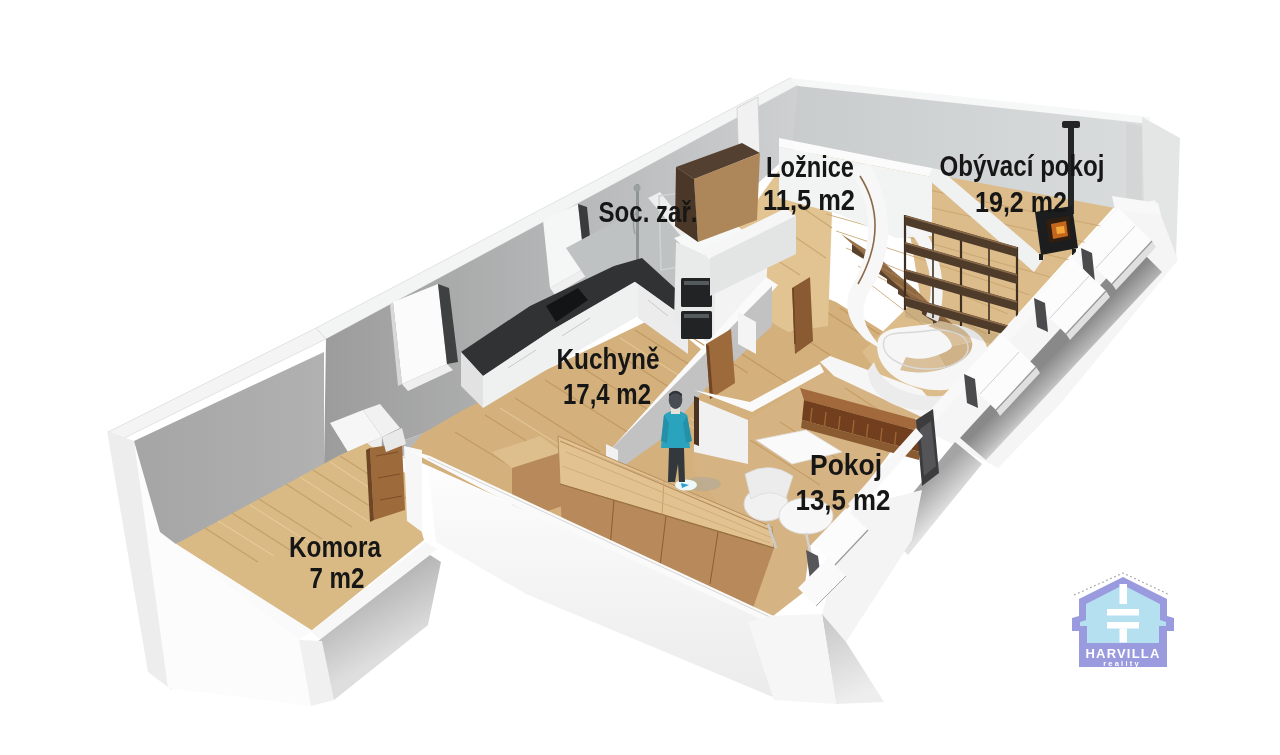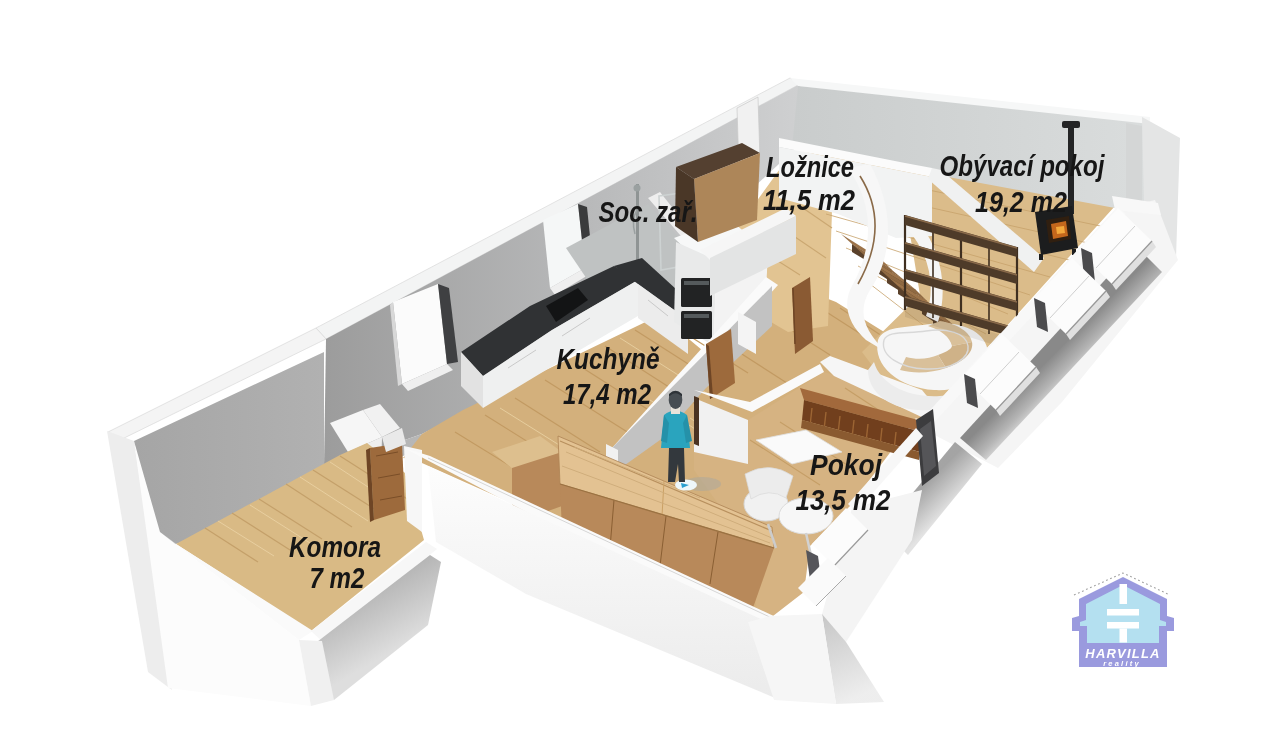--- a/index.html
+++ b/index.html
@@ -1,17 +1,17 @@
 <!DOCTYPE html>
 <html><head>
 <meta charset="utf-8">
 <style>
   html,body{margin:0;padding:0;background:#ffffff;}
   .wrap{position:relative;width:1280px;height:755px;overflow:hidden;background:#fff;
-        font-family:"Liberation Sans", sans-serif;font-style:italic;}
+        font-family:"Liberation Sans", sans-serif;}
   svg{position:absolute;left:0;top:0;}
   .lbl{font-family:"Liberation Sans", sans-serif;font-weight:bold;fill:#161616;}
 </style>
 </head>
 <body>
 <div class="wrap">
 <svg width="1280" height="755" viewBox="0 0 1280 755">
 <defs>
   <linearGradient id="nwWall" x1="0" y1="0" x2="1" y2="0">
     <stop offset="0" stop-color="#9c9c9c"></stop>

